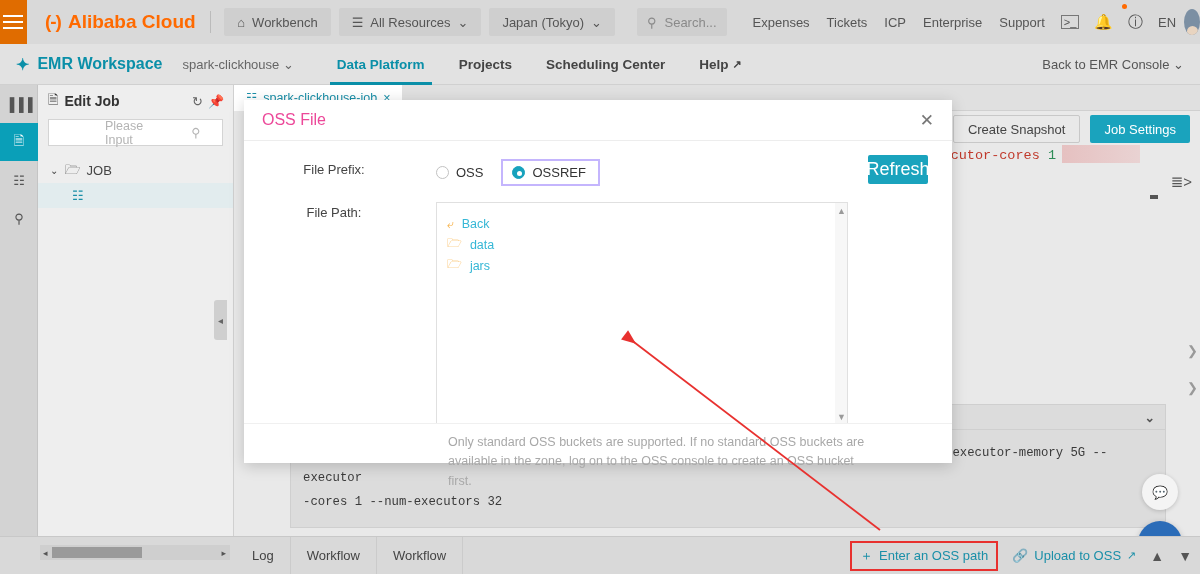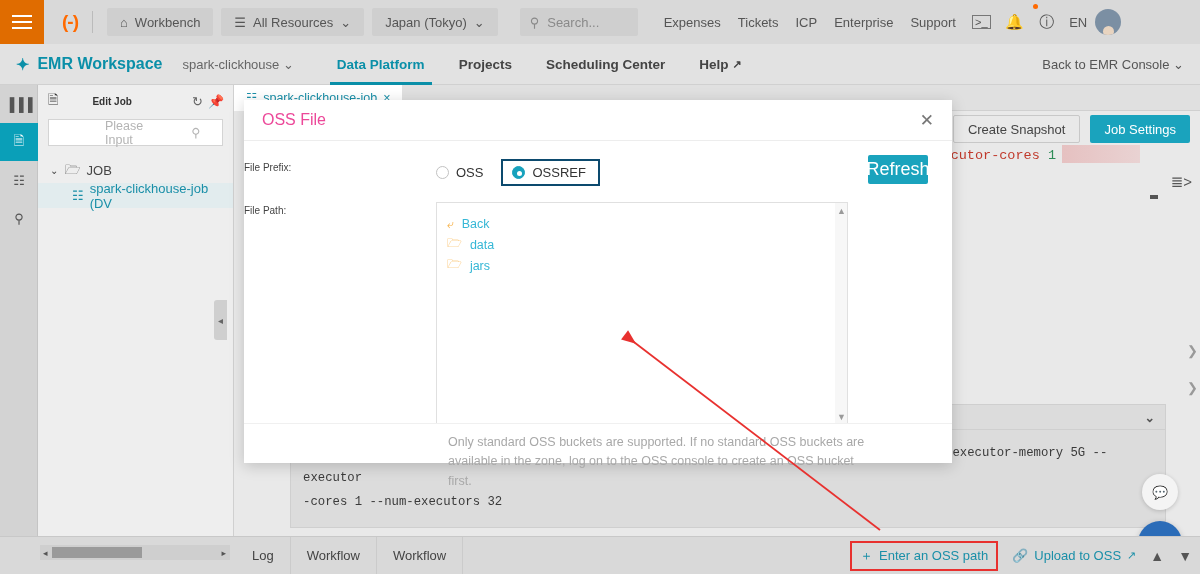--- a/index.html
+++ b/index.html
@@ -85,21 +85,21 @@
     color:#555; cursor:pointer;
   }
   .railitem.sel { background:#0a9fb8; color:#fff; }
 
   
   .jobpanel {
     position:absolute; left:38px; top:85px; width:196px; bottom:38px;
     background:#eee; border-right:1px solid #d0d0d0;
   }
   .jobhead { display:flex; align-items:center; height:32px; padding:0 8px 0 10px; gap:6px; color:#333; }
-  .jobhead .t { font-weight:bold; font-size:10px; flex:1;margin-left:28px; }
+  .jobhead .t { font-weight:bold; font-size:14px; flex:1; }
   .jobhead .ic { color:#666; cursor:pointer; font-size:13px; }
   .jobsearch {
     margin:2px 10px 0 10px; height:27px; background:#fff; border:1px solid #d4d4d4;
     display:flex; align-items:center; padding:0 8px; color:#b4b4b4; font-size:12.5px; cursor:text;
   }
   .jobsearch span { flex:1;margin-left:48px; }
   .tree { margin-top:12px; font-size:13px; color:#444; }
   .treerow { display:flex; align-items:center; gap:6px; height:25px; padding-left:12px; cursor:pointer;}
   .treerow.child { padding-left:34px; background:#e2ecee; color:#1a8fa8; }
   .folder { color:#666; }
@@ -218,27 +218,27 @@
     background:#fff; box-shadow:0 3px 14px rgba(0,0,0,.18); z-index:41;
   }
   .mhead {
     height:41px; display:flex; align-items:center; padding:0 18px;
     border-bottom:1px solid #ededed;
   }
   .mhead .mt { font-size:16px; color:#ec4899; flex:1; }
   .mclose { color:#777; font-size:17px; cursor:pointer; line-height:1;}
   .mbody { position:relative; padding:18px 0 0 0; height:282px; }
   .frow { display:flex; align-items:flex-start; }
-  .flabel { width:192px; text-align:left; padding-right:12px; color:#444; font-size:10px; padding-top:3px;}
+  .flabel { width:192px; text-align:center; padding-right:12px; color:#444; font-size:13px; padding-top:3px;}
   .radios { display:flex; align-items:center; gap:6px; }
   .radio { display:flex; align-items:center; gap:7px; font-size:13px; color:#333; cursor:pointer; }
   .rc { width:13px; height:13px; border-radius:50%; border:1px solid #c2c2c2; background:#fff; }
   .rc.on { border:1px solid #17a2bd; background:#17a2bd; position:relative; }
   .rc.on::after { content:""; position:absolute; left:3.5px; top:3.5px; width:5px; height:5px; border-radius:50%; background:#fff;}
-  .redbox { border:2px solid #0c4a6e; padding:4px 12px 4px 9px; margin-left:12px; }
+  .redbox { border:2px solid #c4b5fd; padding:4px 12px 4px 9px; margin-left:12px; }
   .refreshbtn {
     position:absolute; right:24px; top:14px; width:60px; height:29px; background:#1aa3bd;
     color:#fff; font-size:18px; display:flex; align-items:center; justify-content:center;
     border-radius:2px; cursor:pointer;
   }
   .filebox {
     width:412px; height:222px; border:1px solid #e0e0e0; background:#fff; position:relative;
     padding:10px 0 0 10px; overflow:hidden;
   }
   .fbrow { display:flex; align-items:center; gap:8px; height:21px; color:#35b7d6; font-size:12.5px; cursor:pointer; }
@@ -261,20 +261,21 @@
 <div class="app">
 
   <div class="topbar">
     <div class="hamburger">
       <i></i>
         <i></i>
         <i></i>
     </div>
     <div class="brand">
       <span class="logo">(-)</span>
+      <span>Alibaba Cloud</span>
     </div>
     <div class="vdiv"></div>
     <div class="topbtn">
       <span>⌂</span>
       <span>Workbench</span>
     </div>
     <div class="topbtn">
       <span>☰</span>
       <span>All Resources</span>
       <span>⌄</span>
@@ -354,21 +355,20 @@
       <span>⚲</span>
     </div>
     <div class="tree">
       <div class="treerow">
         <span style="font-size:10px;">⌄</span>
         <span class="folder">🗁</span>
         <span>JOB</span>
       </div>
       <div class="treerow child">
         <span style="color:#1a8fa8;">☷</span>
-        <span>spark-clickhouse-job (DV</span>
       </div>
     </div>
   </div>
   <div class="panelhandle">◂</div>
 
   <div class="work">
     <div class="tabstrip">
       <div class="wtab">
         <span>☷</span>
         <span>spark-clickhouse-job</span>

